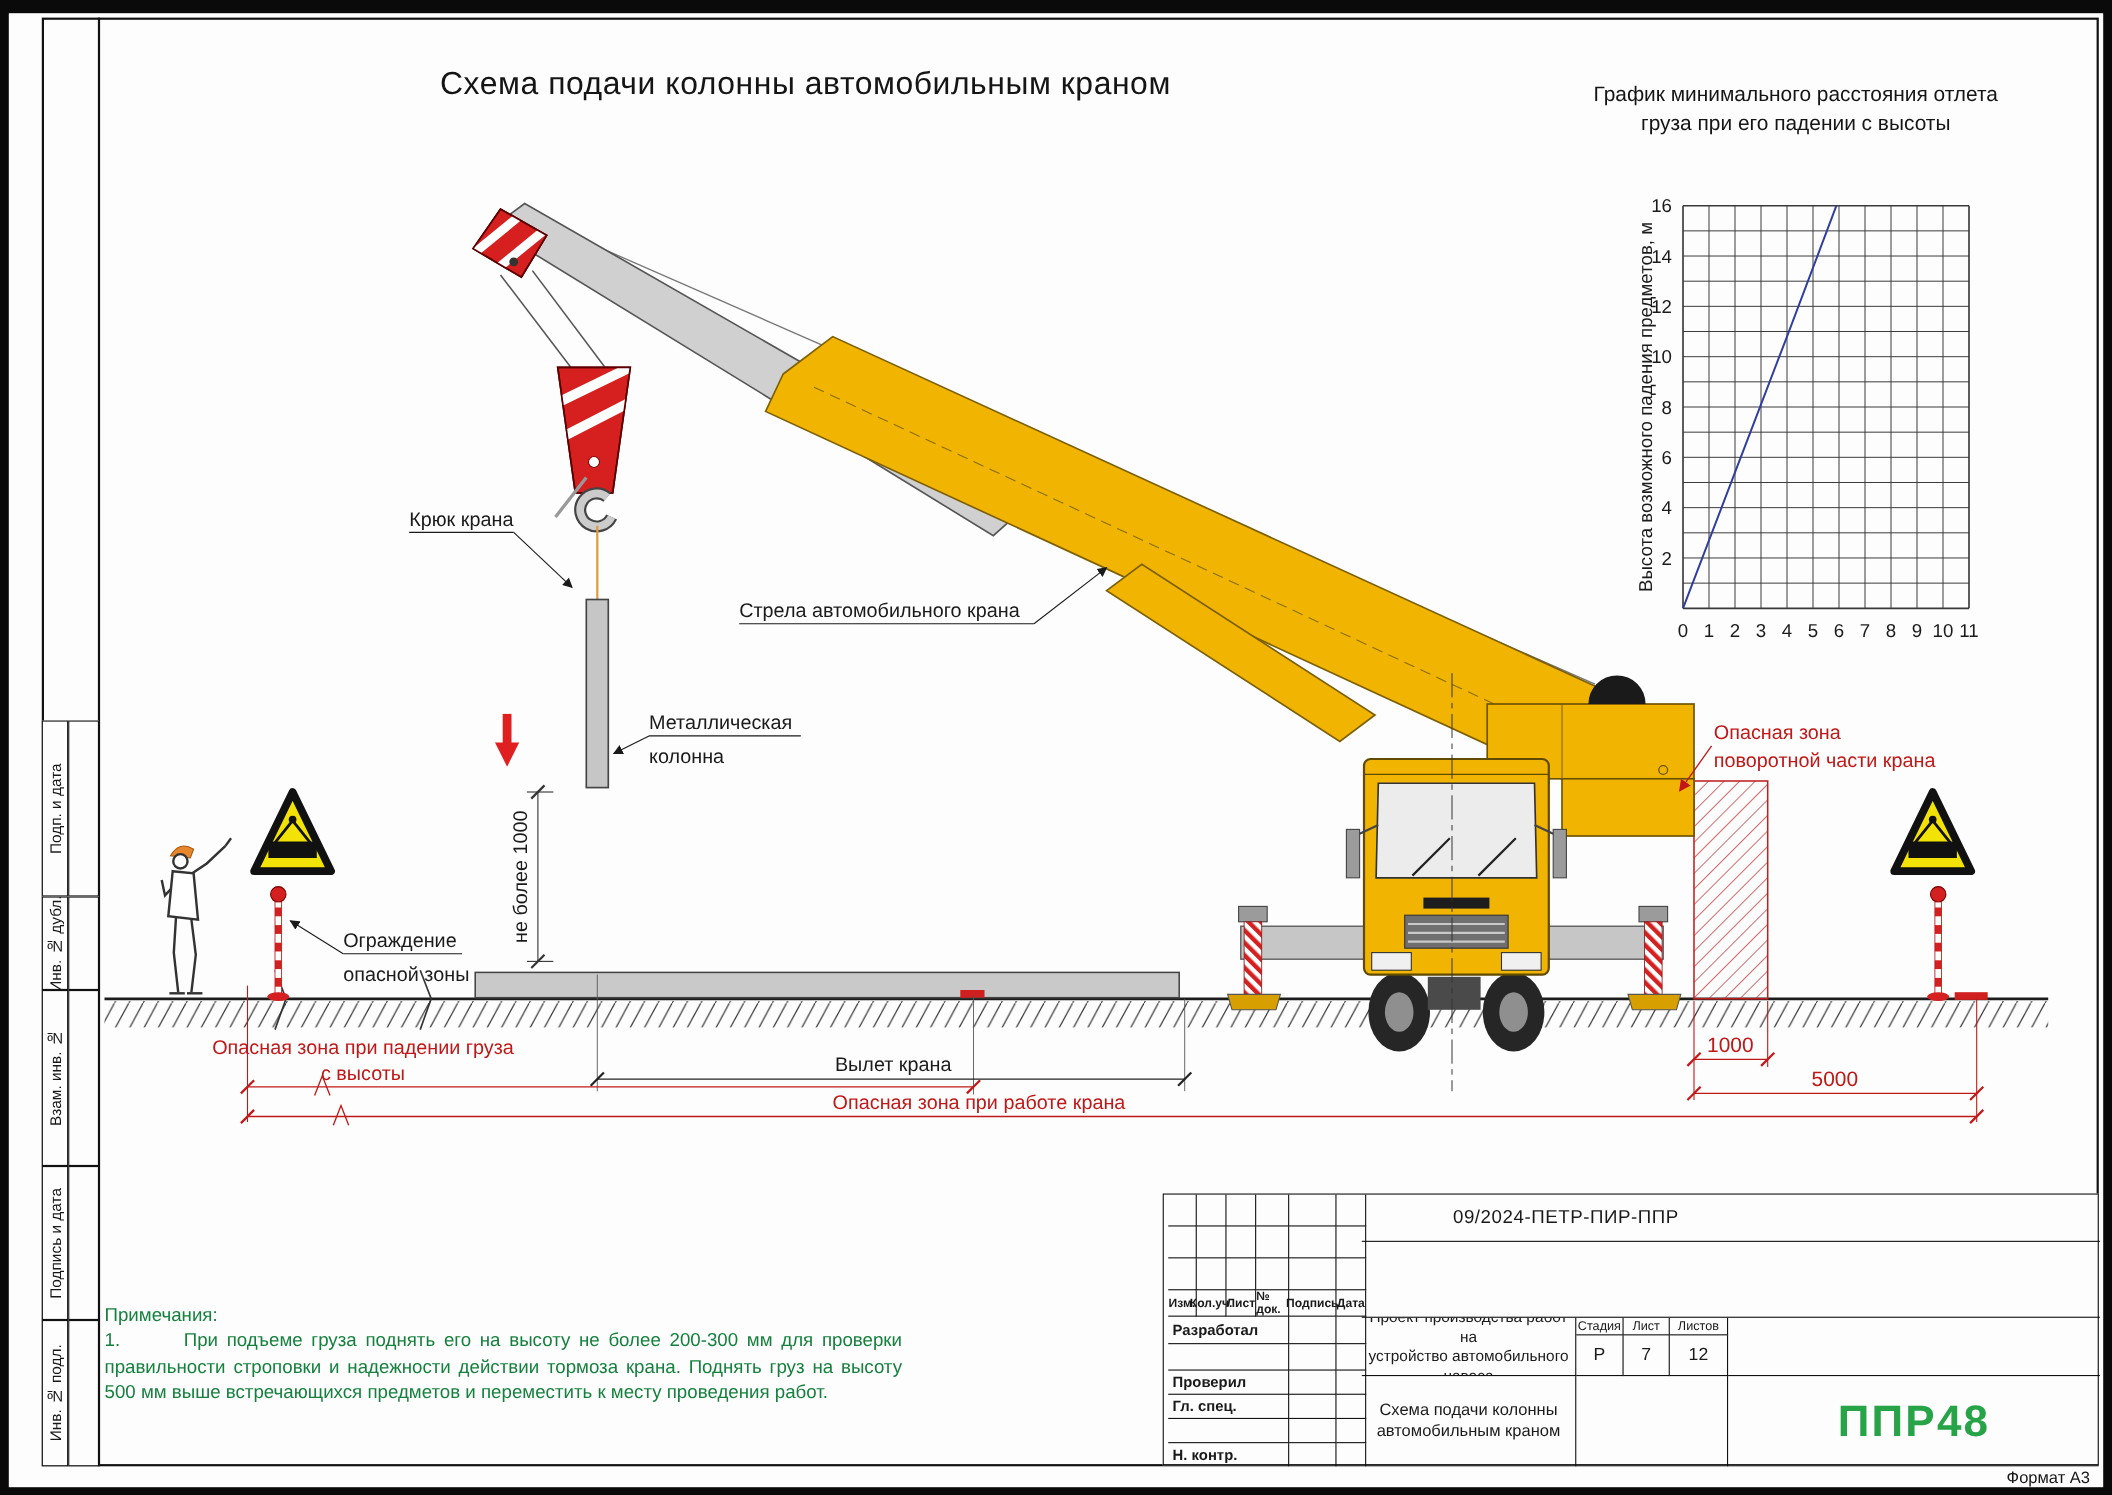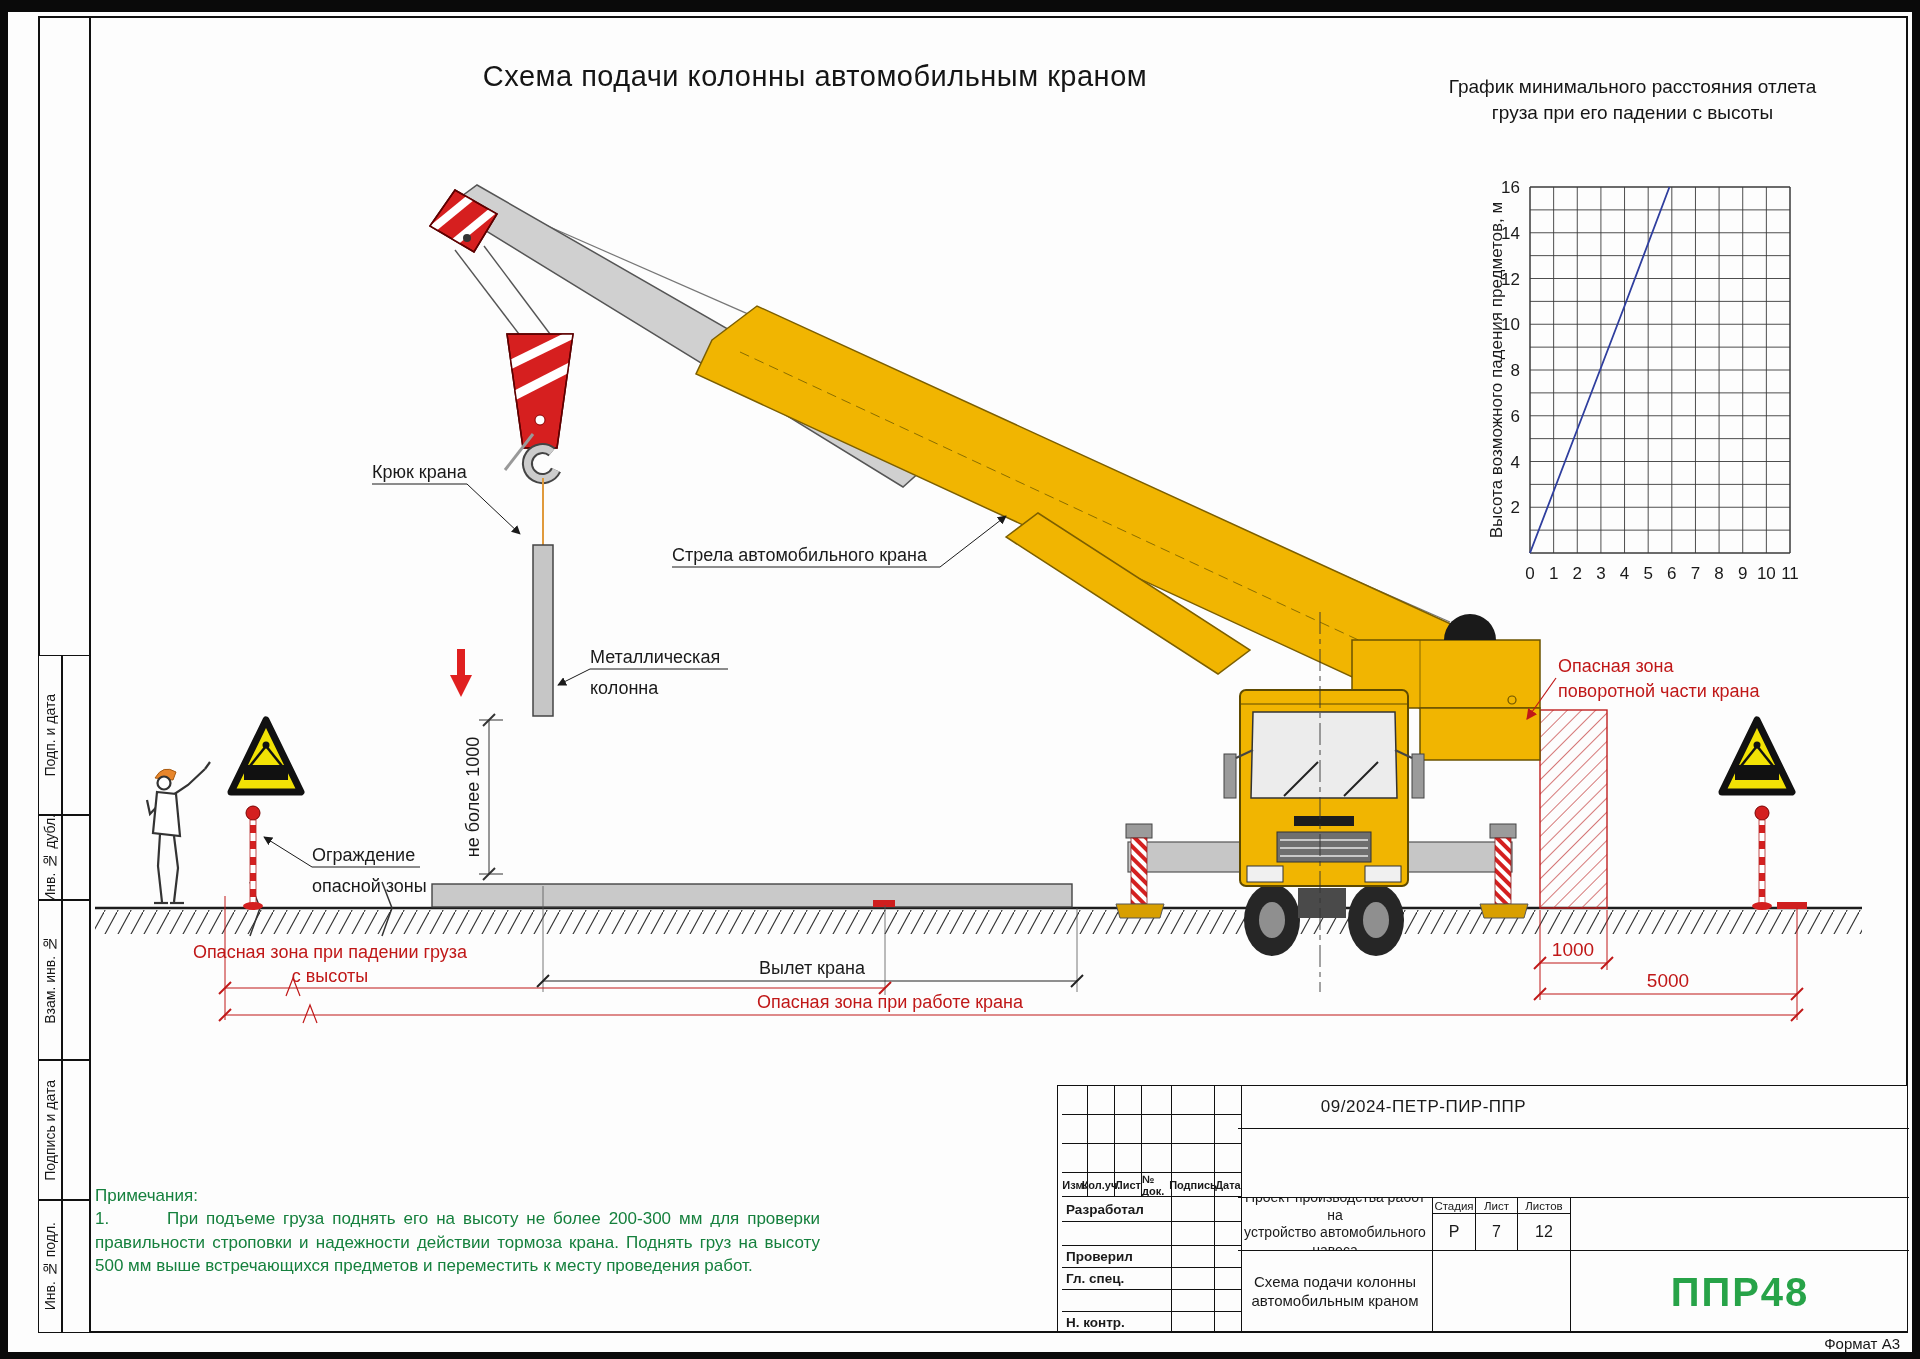--- a/index.html
+++ b/index.html
@@ -2,21 +2,21 @@
 <html><head>
 <meta charset="utf-8">
 <style>
   html,body{margin:0;padding:0;background:#000;}
   *{box-sizing:border-box;}
   .screen{position:relative;width:1920px;height:1359px;background:#0a0a0a;overflow:hidden;
           font-family:"Liberation Sans",sans-serif;color:#1a1a1a;}
   .page{position:absolute;left:8px;top:12px;width:1904px;height:1340px;background:#fdfdfd;}
   .frame{position:absolute;left:38px;top:16px;width:1870px;height:1317px;border:2px solid #111;}
   .thickline{position:absolute;background:#111;}
-  .main-title{position:absolute;left:400px;top:60px;width:830px;text-align:center;
+  .main-title{position:absolute;left:400px;top:60px;width:830px;
               font-size:29px;letter-spacing:.5px;color:#151515;}
   .chart-title{position:absolute;left:1435px;top:74px;width:395px;text-align:center;
                font-size:19px;line-height:1.35;color:#151515;}
   .chart-caption{position:absolute;left:1493px;top:585px;width:350px;text-align:left;
                  font-size:18px;line-height:1.4;color:#151515;}
   svg text{font-family:"Liberation Sans",sans-serif;}
   .lab{font-size:18px;fill:#1a1a1a;}
   .rlab{font-size:18px;fill:#c01818;}
   .dnum{font-size:19px;fill:#c01818;}
   .ctick{font-size:17px;fill:#1a1a1a;}

